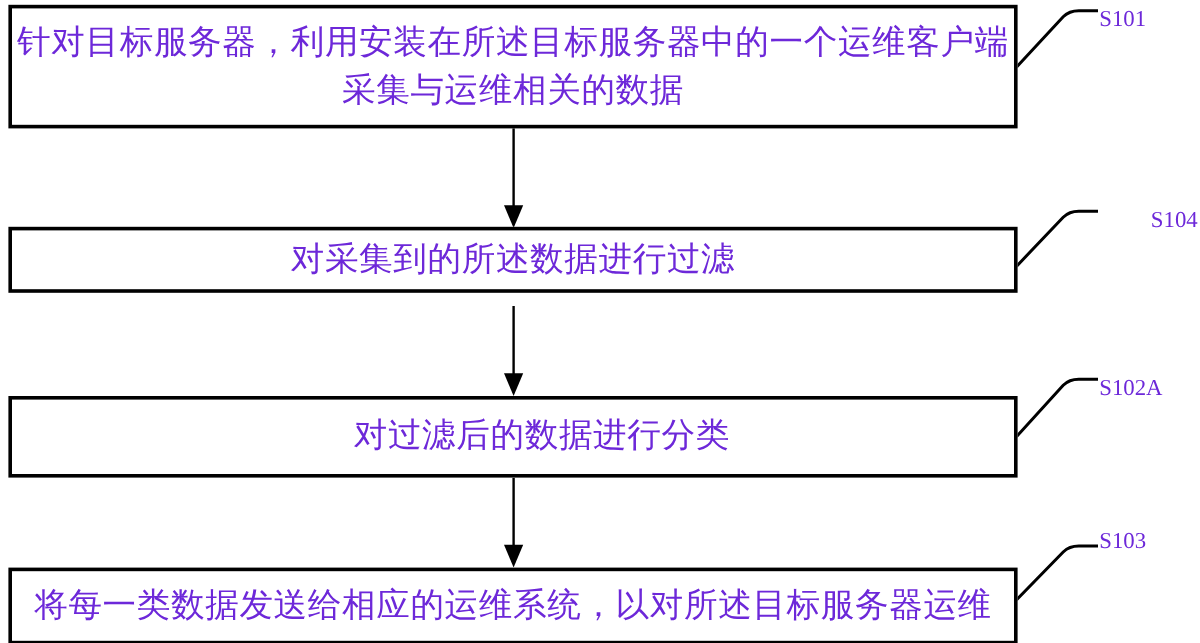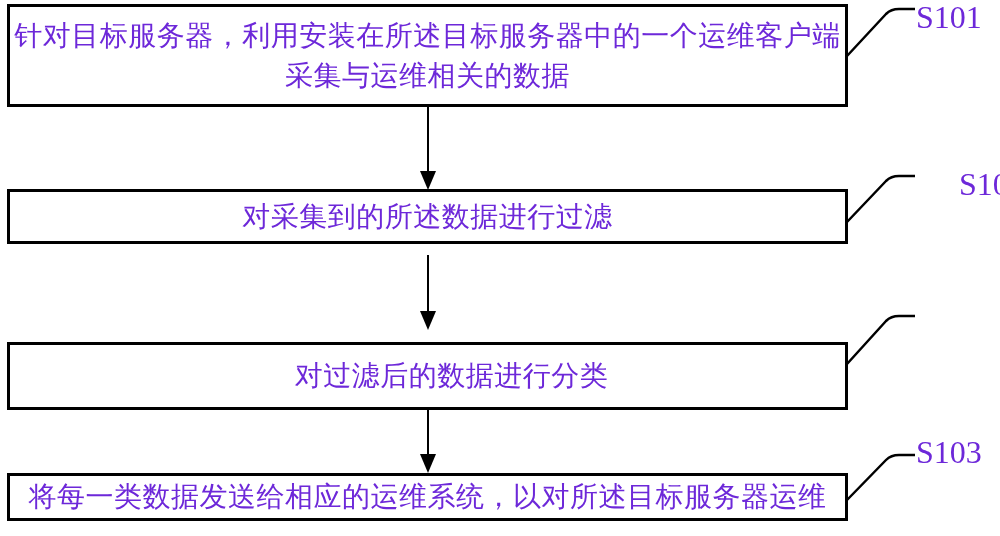--- a/index.html
+++ b/index.html
@@ -36,21 +36,21 @@
     justify-content: center;
     text-align: center;
     font-size: 28px;
     line-height: 40px;
     white-space: pre-line;
     letter-spacing: 0.5px;
   }
   .step-label {
     position: absolute;
     left: 916px;
-    font-size: 32px;
+    font-size: 19px;
     line-height: 30px;
     white-space: nowrap;
   }
 </style>
 </head>
 <body>
 
 <div id="canvas">
 
   <svg id="connector-layer" viewBox="0 0 1000 536" xmlns="http://www.w3.org/2000/svg">
@@ -68,24 +68,25 @@
     <path d="M 847 222 L 886 181 Q 891 176 899 176 L 915 176" fill="none" stroke="#000000" stroke-width="2.5"></path>
     <path d="M 847 364 L 886 321 Q 891 316 899 316 L 915 316" fill="none" stroke="#000000" stroke-width="2.5"></path>
     <path d="M 847 500 L 886 460 Q 891 455 899 455 L 915 455" fill="none" stroke="#000000" stroke-width="2.5"></path>
   </svg>
 
   <div class="box" style="top:4px; height:103px;">针对目标服务器，利用安装在所述目标服务器中的一个运维客户端
 采集与运维相关的数据</div>
 
   <div class="box" style="top:189px; height:55px;">对采集到的所述数据进行过滤</div>
 
-  <div class="box" style="top:342px; height:68px;padding-left:48px;">对过滤后的数据进行分类</div>
+  <div class="box" style="top:330px; height:68px;padding-left:48px;">对过滤后的数据进行分类</div>
 
-  <div class="box" style="top:473px; height:48px;text-align:center;">将每一类数据发送给相应的运维系统，以对所述目标服务器运维</div>
+  <div class="box" style="top:473px; height:64px;text-align:center;">将每一类数据发送给相应的运维系统，以对所述目标服务器运维</div>
 
   <div class="step-label" style="top:2px;">S101</div>
 
   <div class="step-label" style="top:169px;margin-left:43px;">S104</div>
 
+  <div class="step-label" style="top:309px;">S102A</div>
 
   <div class="step-label" style="top:437px;">S103</div>
 
 </div>
 
 </body></html>

